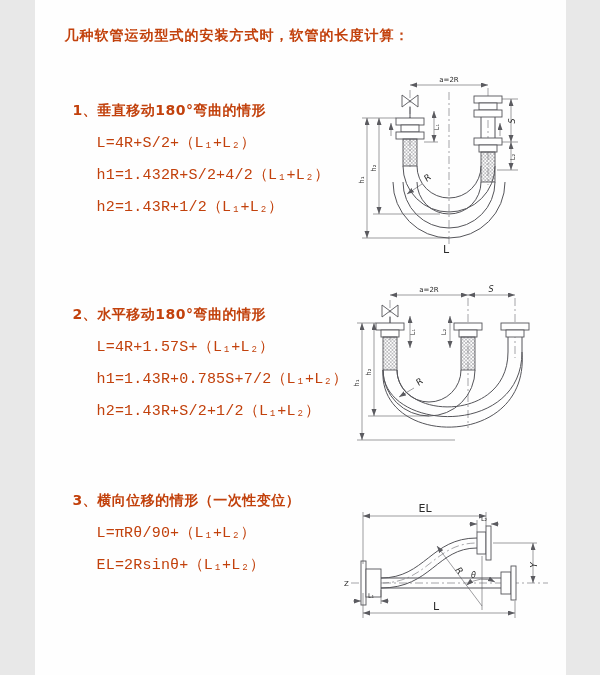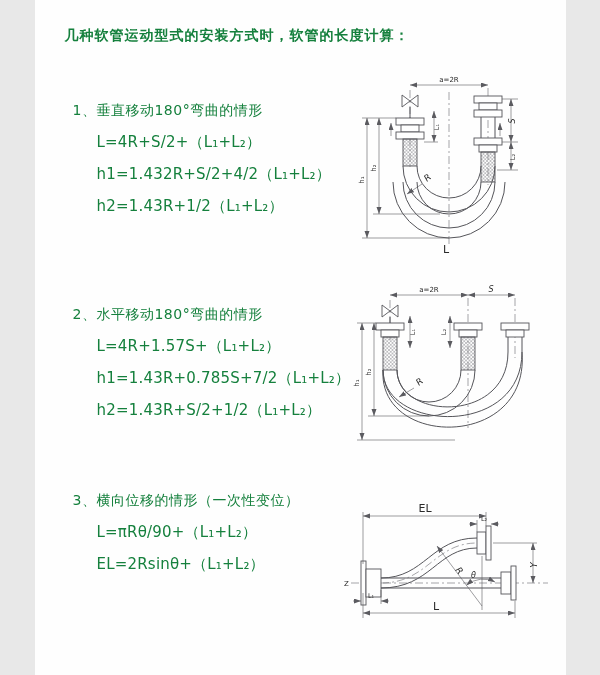--- a/index.html
+++ b/index.html
@@ -1,21 +1,21 @@
 <!DOCTYPE html>
 <html><head>
 <meta charset="utf-8">
 <style>
   html,body{margin:0;padding:0;background:#e8e8e8;}
   .page{position:relative;width:531px;height:675px;background:#fefefe;
-        font-family:"DejaVu Sans",sans-serif;color:#15803d;overflow:hidden;margin:0 auto;}
+        font-family:"DejaVu Sans",sans-serif;color:#c2410c;overflow:hidden;margin:0 auto;}
   .title{position:absolute;left:30px;top:27px;font-size:14px;font-weight:bold;letter-spacing:1px;}
   .section{position:absolute;left:38px;width:275px;}
-  .sec-heading{font-size:14px;font-weight:normal;letter-spacing:.5px;}
-  .formula{font-size:15px;margin-top:13px;padding-left:24px;letter-spacing:.2px;white-space:nowrap;}
+  .sec-heading{font-size:14px;font-weight:bold;letter-spacing:.5px;}
+  .formula{font-size:15px;margin-top:13px;padding-left:24px;letter-spacing:.2px;white-space:nowrap;font-family:Liberation Mono, monospace;}
   .diagram{position:absolute;}
   svg text{font-family:"DejaVu Sans",sans-serif;fill:#2a2a2a;}
   .ol{stroke:#55555a;stroke-width:1;fill:none;}                 
   .dl{stroke:#5b5b60;stroke-width:.6;fill:none;}                
   .cl{stroke:#6a6a6e;stroke-width:.6;fill:none;stroke-dasharray:8 3 2 3;} 
   .fl{fill:#fefefe;stroke:#55555a;stroke-width:.9;}             
   .vv{fill:#fefefe;stroke:#55555a;stroke-width:.9;}             
 </style>
 </head>
 <body>

